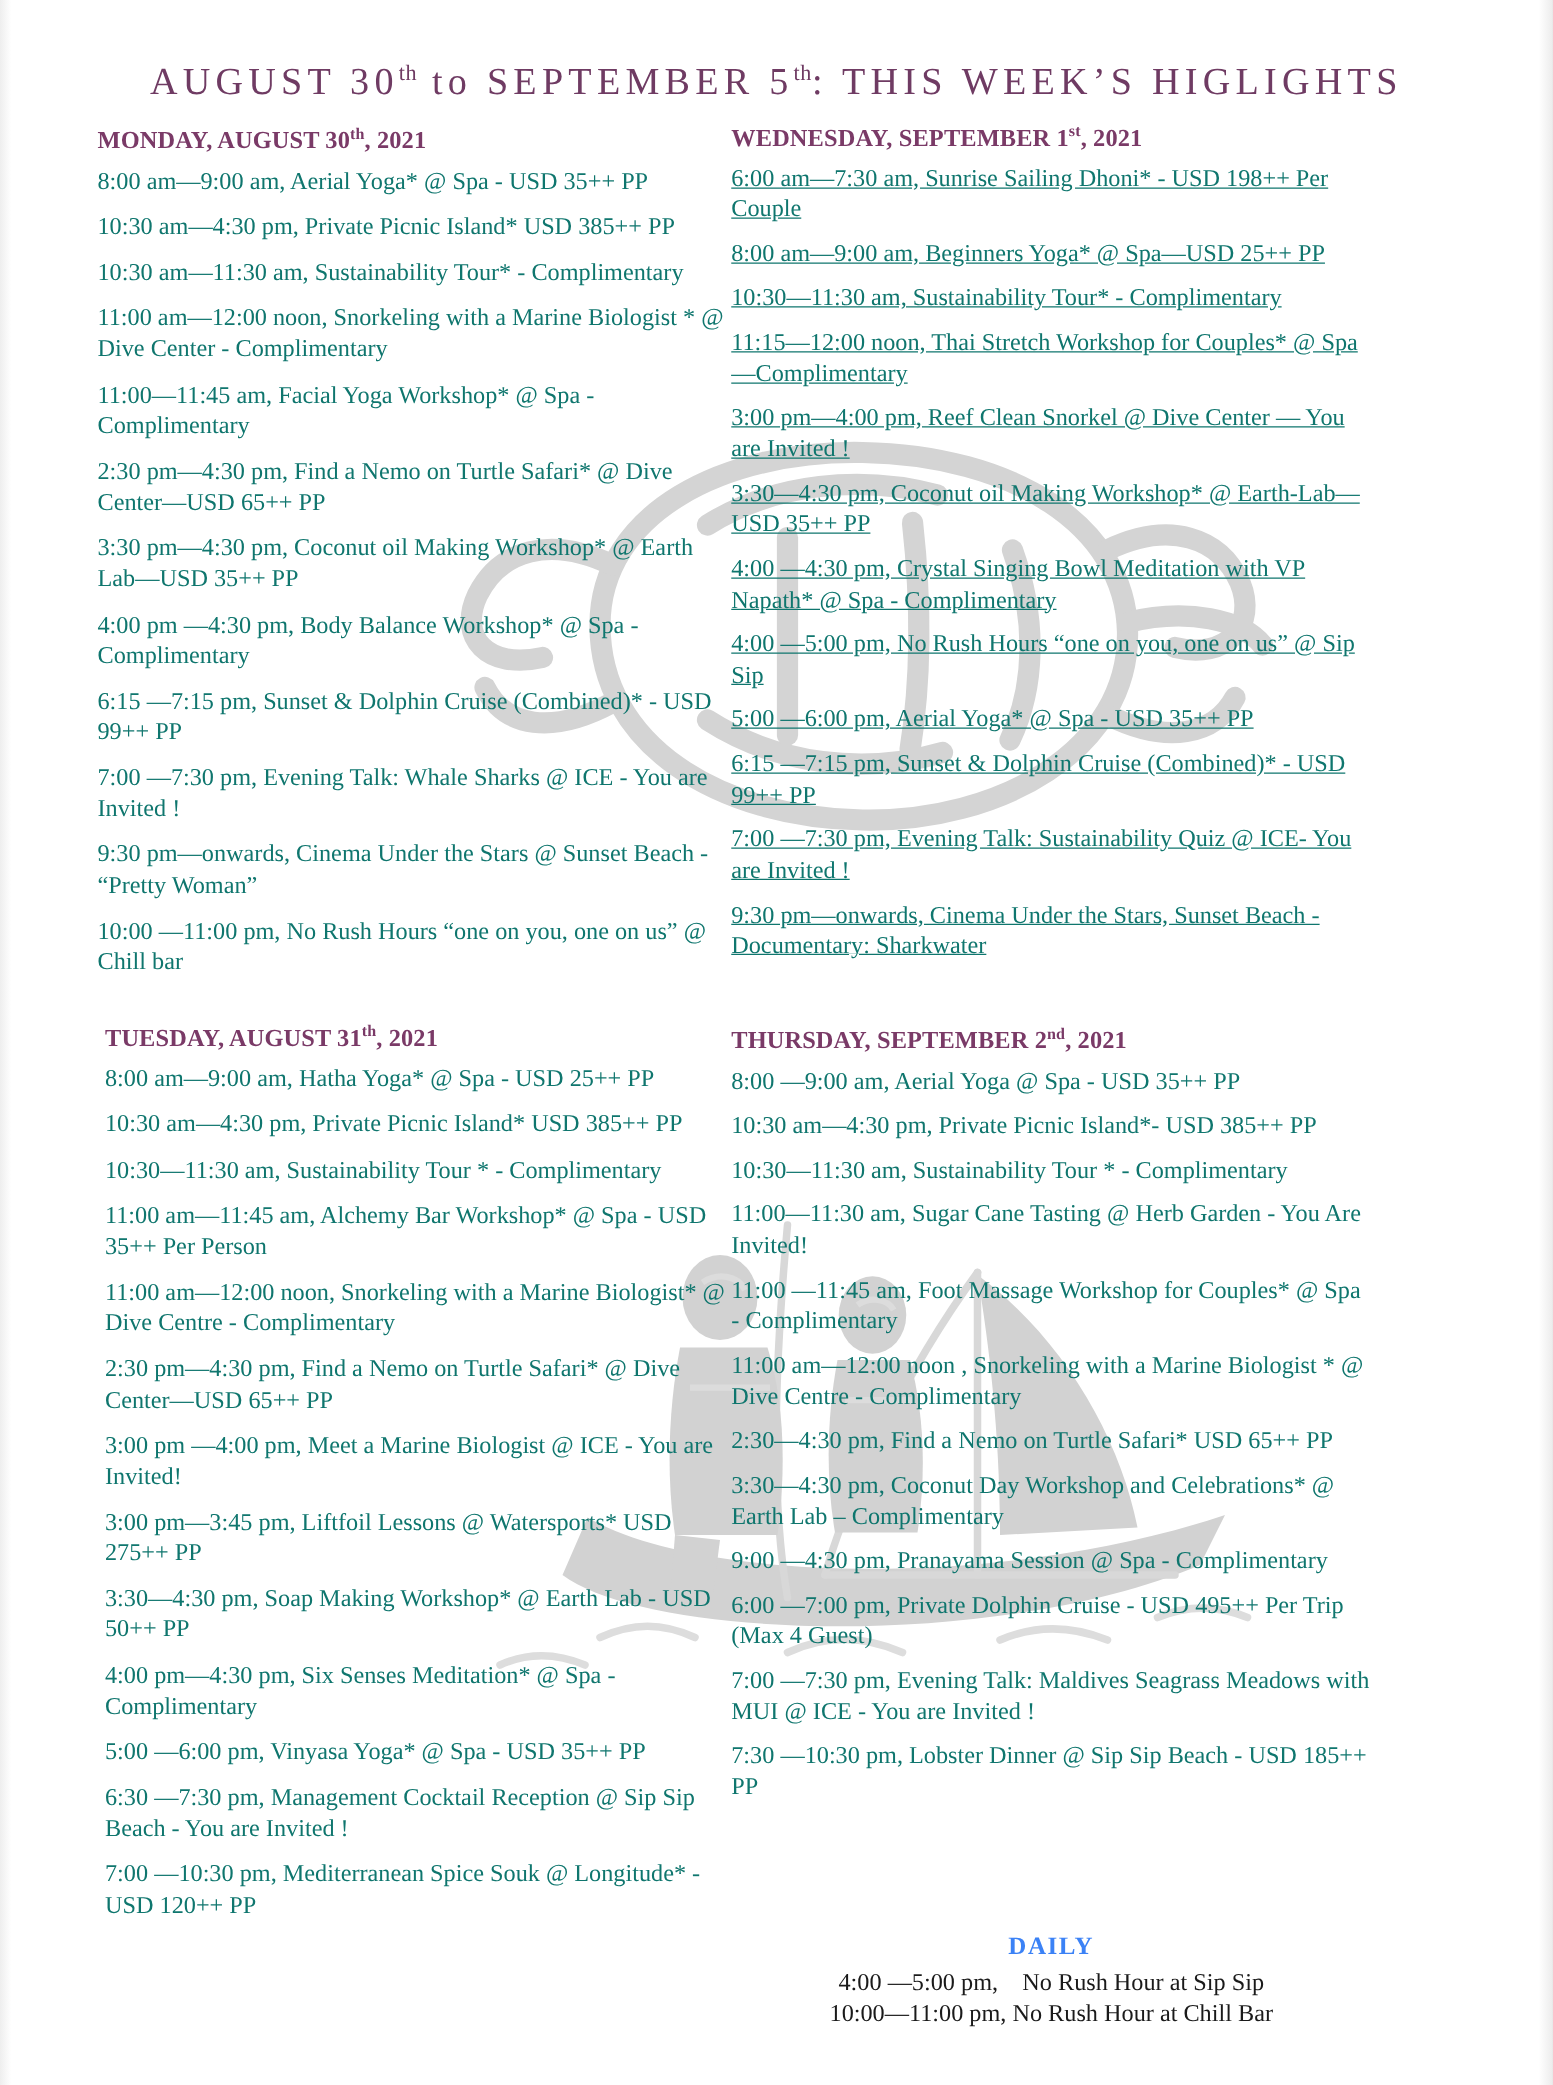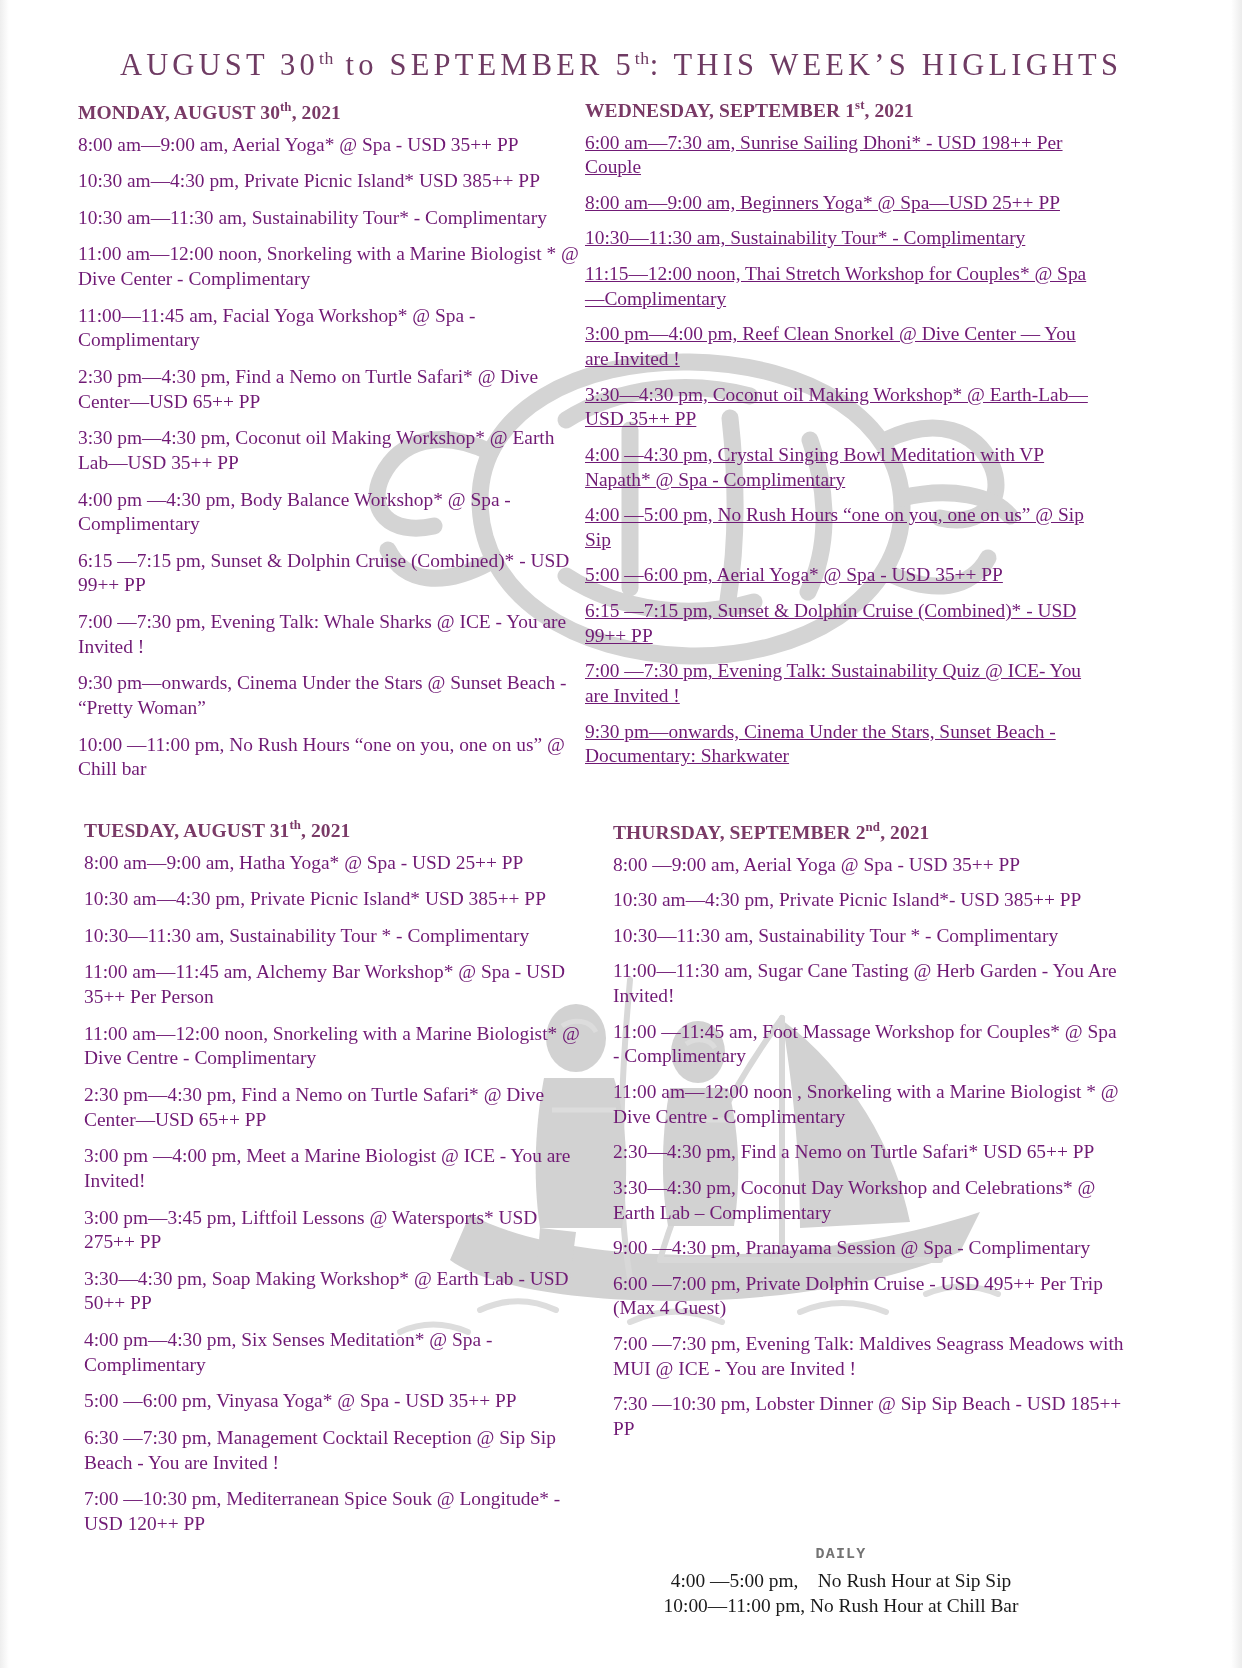--- a/index.html
+++ b/index.html
@@ -68,62 +68,61 @@
 
   
   .col {
     position: absolute;
     z-index: 3;
     box-sizing: border-box;
   }
   #col-monday    { left: 78px;  top: 100px;  width: 505px; }
   #col-wednesday { left: 585px; top: 98px;   width: 512px; }
   #col-tuesday   { left: 84px;  top: 818px;  width: 505px; }
-  #col-thursday  { left: 613px; top: 820px;  width: 512px; }
+  #col-thursday  { left: 585px; top: 820px;  width: 512px; }
 
   .day-head {
     color: #7a3a67;
     font-weight: bold;
     font-size: 19.5px;
     letter-spacing: 0.1px;
     margin: 0 0 9px 0;
     white-space: nowrap;
     font-family: Liberation Serif, serif;
   }
   .day-head sup {
     font-size: 0.66em;
     vertical-align: super;
   }
 
   .event {
     font-size: 19.4px;
     line-height: 1.27;
-    color: #701a75;
+    color: #0f766e;
     margin: 0 0 12px 0;
     text-align: left;
   }
   #col-wednesday .event { margin-bottom: 11px; text-decoration: underline; }
   #col-thursday  .event { margin-bottom: 11px; }
 
   
   #daily {
     position: absolute;
     z-index: 3;
     left: 585px;
     top: 1546px;
     width: 512px;
     text-align: center;
   }
   .daily-head {
-    color: #737373;
+    color: #3b82f6;
     font-weight: bold;
-    font-size: 15px;
+    font-size: 20px;
     letter-spacing: 1.2px;
     margin: 0 0 6px 0;
-    font-family: Liberation Mono, monospace;
   }
   .daily-line {
     font-size: 19.4px;
     line-height: 1.28;
     color: #1a1a1a;
     white-space: pre;
   }
 </style>
 </head>
 <body>

